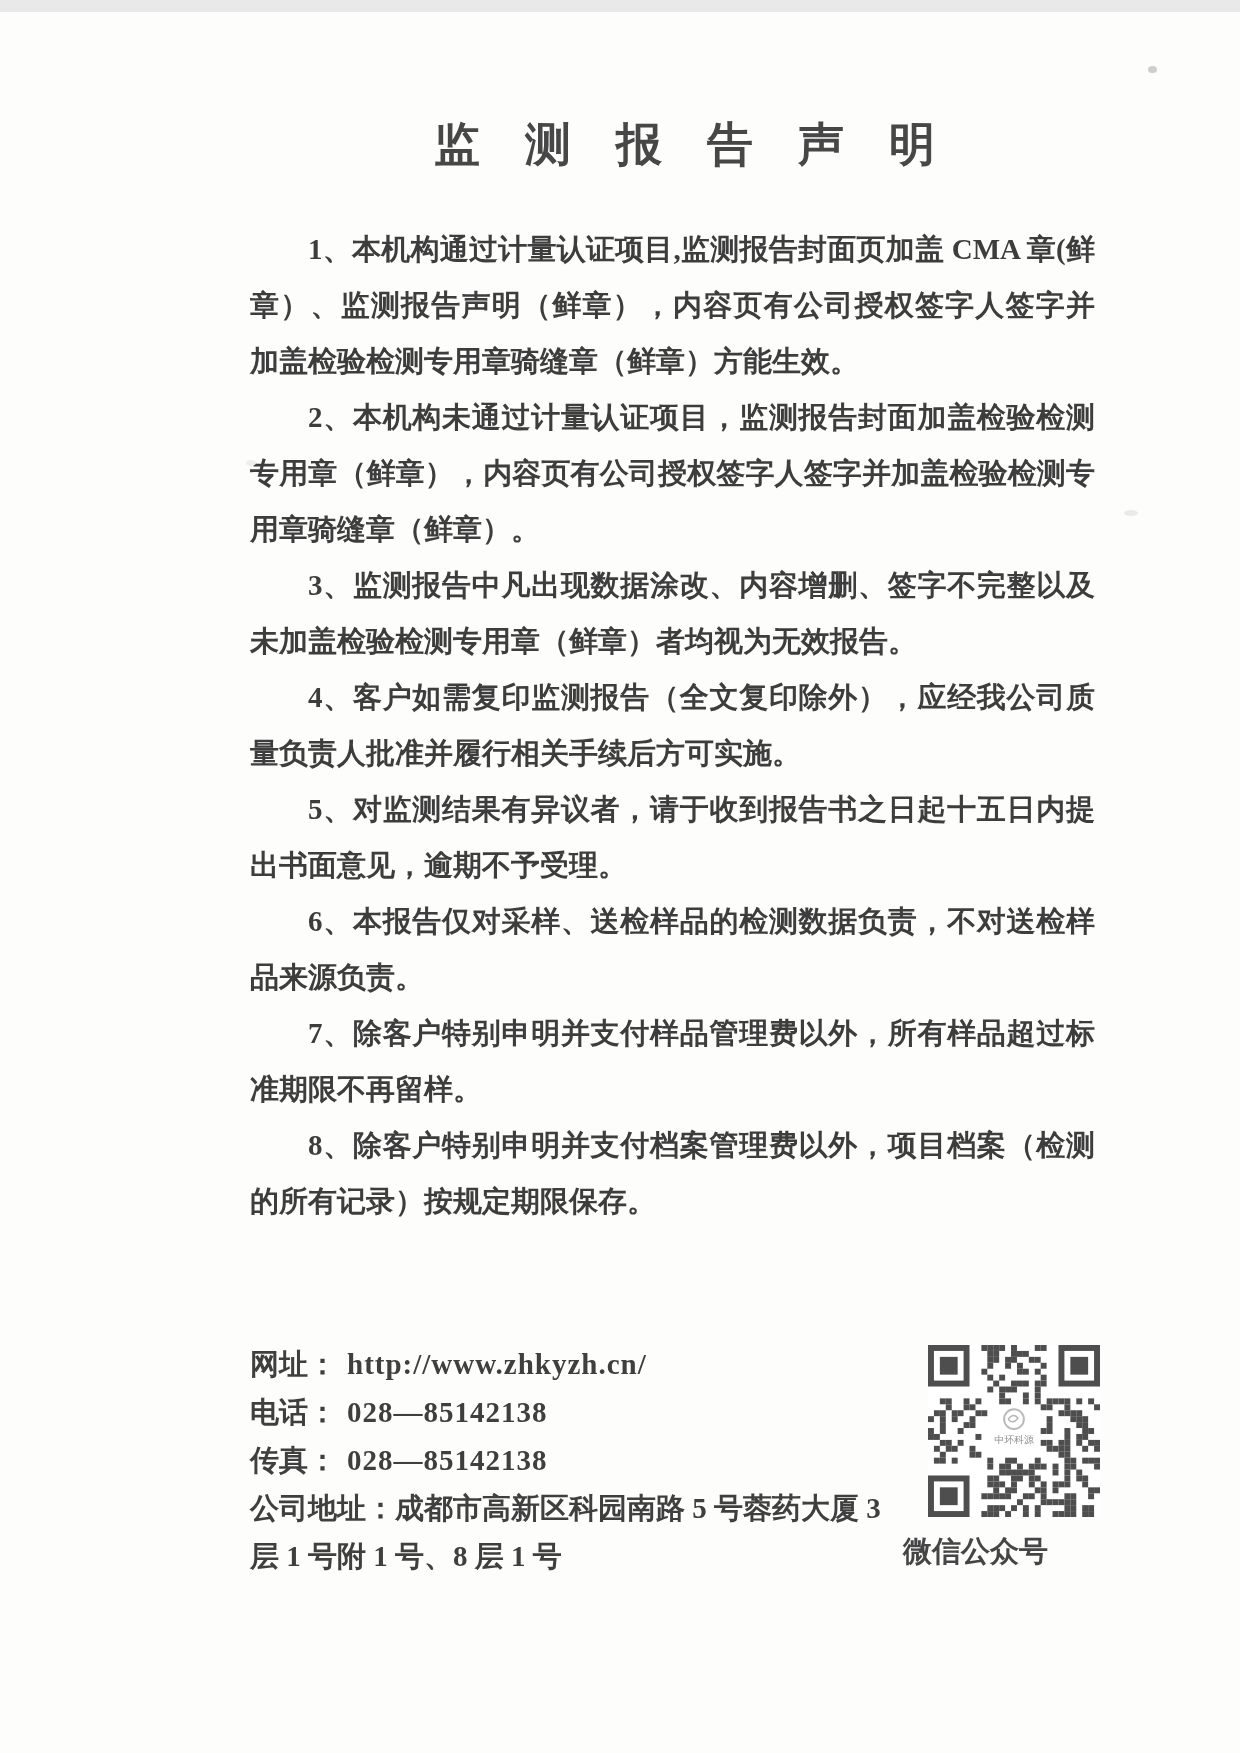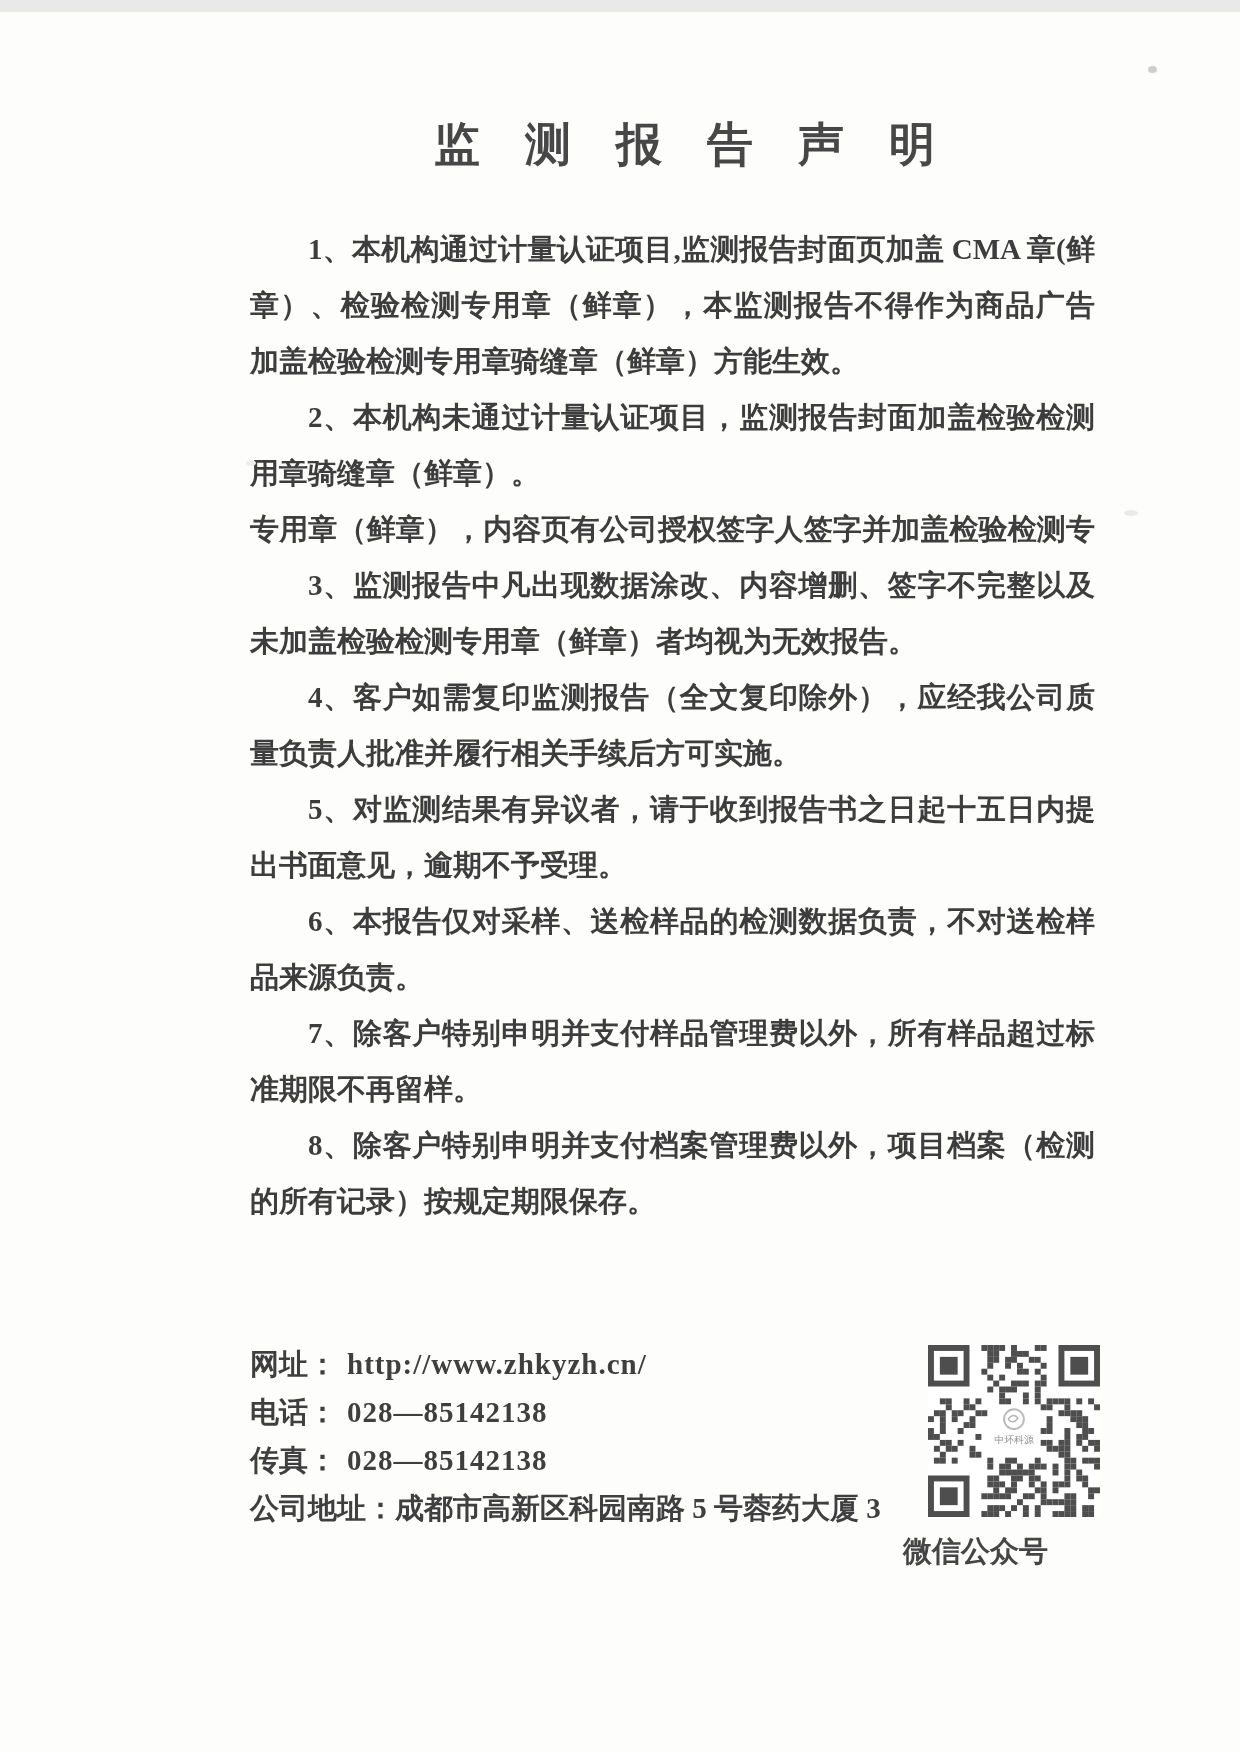--- a/index.html
+++ b/index.html
@@ -40,44 +40,45 @@
 </style>
 </head>
 <body>
 
 <div class="page">
 
   <div class="title">监测报告声明</div>
 
   <div class="body-text">
     <div class="ln first">1、本机构通过计量认证项目,监测报告封面页加盖 CMA 章(鲜</div>
-    <div class="ln">章）、检验检测专用章（鲜章），本监测报告不得作为商品广告</div>
+    <div class="ln">章）、监测报告声明（鲜章），内容页有公司授权签字人签字并</div>
     <div class="ln last">加盖检验检测专用章骑缝章（鲜章）方能生效。</div>
     <div class="ln first">2、本机构未通过计量认证项目，监测报告封面加盖检验检测</div>
+    <div class="ln">专用章（鲜章），内容页有公司授权签字人签字并加盖检验检测专</div>
     <div class="ln last">用章骑缝章（鲜章）。</div>
-    <div class="ln">专用章（鲜章），内容页有公司授权签字人签字并加盖检验检测专</div>
     <div class="ln first">3、监测报告中凡出现数据涂改、内容增删、签字不完整以及</div>
     <div class="ln last">未加盖检验检测专用章（鲜章）者均视为无效报告。</div>
     <div class="ln first">4、客户如需复印监测报告（全文复印除外），应经我公司质</div>
     <div class="ln last">量负责人批准并履行相关手续后方可实施。</div>
     <div class="ln first">5、对监测结果有异议者，请于收到报告书之日起十五日内提</div>
     <div class="ln last">出书面意见，逾期不予受理。</div>
     <div class="ln first">6、本报告仅对采样、送检样品的检测数据负责，不对送检样</div>
     <div class="ln last">品来源负责。</div>
     <div class="ln first">7、除客户特别申明并支付样品管理费以外，所有样品超过标</div>
     <div class="ln last">准期限不再留样。</div>
     <div class="ln first">8、除客户特别申明并支付档案管理费以外，项目档案（检测</div>
     <div class="ln last">的所有记录）按规定期限保存。</div>
   </div>
 
   <div class="contact">
     <div><span>网址：</span><span class="val">http://www.zhkyzh.cn/</span></div>
     <div><span>电话：</span><span class="val">028—85142138</span></div>
     <div><span>传真：</span><span class="val">028—85142138</span></div>
     <div>公司地址：成都市高新区科园南路 5 号蓉药大厦 3</div>
+    <div>层 1 号附 1 号、8 层 1 号</div>
   </div>
 
   <div class="qr">
       <svg width="172" height="178" viewBox="0 0 174 174" xmlns="http://www.w3.org/2000/svg">
         <rect width="174" height="174" fill="#fff"></rect>
         <g fill="#4e4e4e">
           <rect x="54" y="0" width="6" height="6"></rect>
           <rect x="60" y="0" width="6" height="6"></rect>
           <rect x="66" y="0" width="6" height="6"></rect>
           <rect x="72" y="0" width="6" height="6"></rect>

